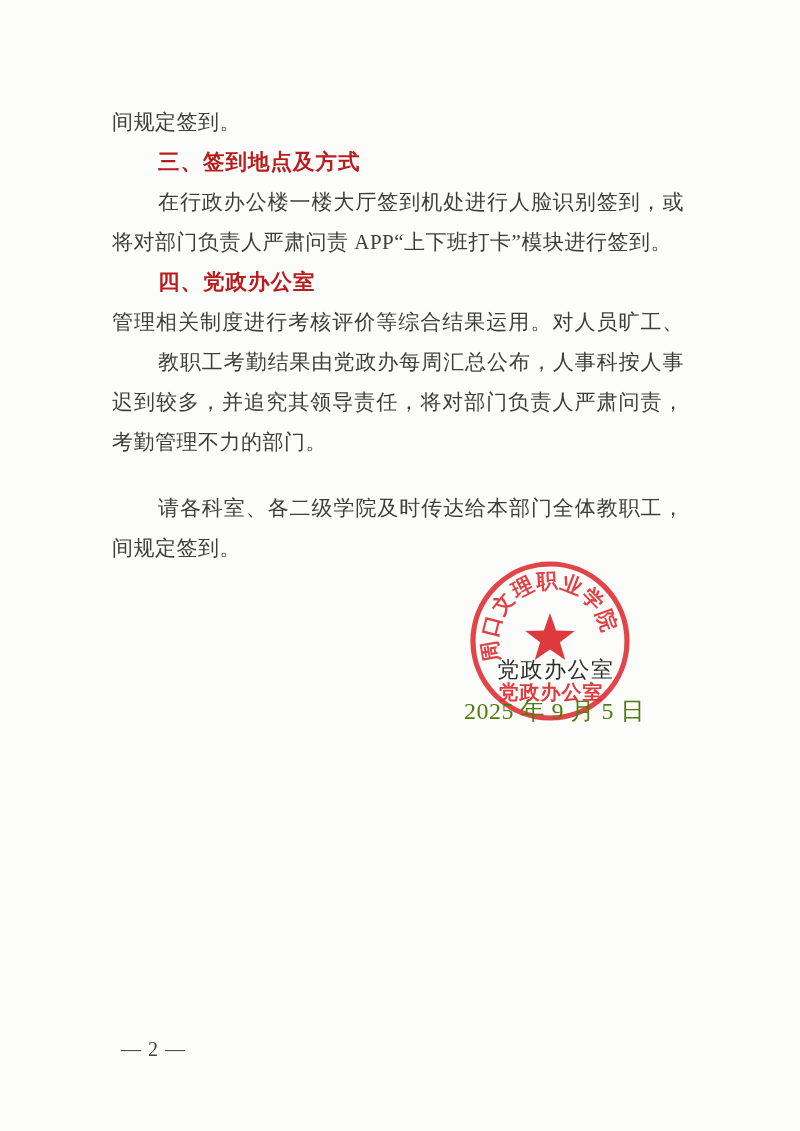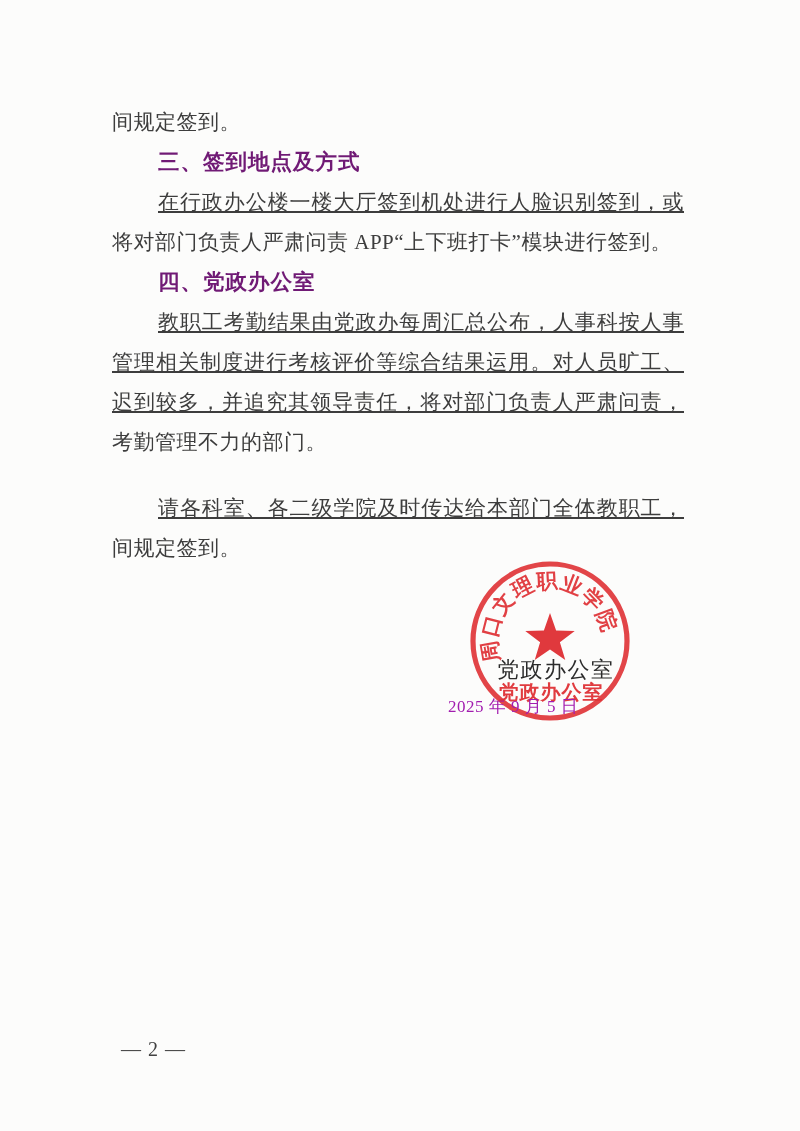--- a/index.html
+++ b/index.html
@@ -26,28 +26,27 @@
     color: #3d3d3d;
     letter-spacing: 0.5px;
     text-align: left;
     white-space: nowrap;
     font-family: "Liberation Serif", "DejaVu Serif", serif;
   }
   .line.full {
     text-align: justify;
     text-align-last: justify;
     white-space: normal;
-    text-decoration: underline;
   }
   .line.indent { padding-left: 46px; }
   .line.heading {
     font-family: "Liberation Sans", "DejaVu Sans", sans-serif;
     font-weight: 700;
     font-size: 21.5px;
-    color: #701a75;
+    color: #b91c1c;
     letter-spacing: 1px;
   }
   .line.gap { margin-top: 26px; }
   
   .seal-svg {
     position: absolute;
     left: 458px;
     top: 549px;
     width: 184px;
     height: 184px;
@@ -74,25 +73,25 @@
     left: 497px;
     top: 655px;
     font-size: 22px;
     letter-spacing: 1.5px;
     color: #2b2b2b;
     z-index: 3;
     white-space: nowrap;
   }
   .sign-date {
     position: absolute;
-    left: 448px;
+    left: 464px;
     top: 695px;
-    font-size: 17px;
+    font-size: 24px;
     letter-spacing: 0.5px;
-    color: #a21caf;
+    color: #4d7c0f;
     z-index: 3;
     white-space: nowrap;
   }
   
   .page-number {
     position: absolute;
     left: 121px;
     top: 1038px;
     font-size: 20px;
     letter-spacing: 1px;
@@ -105,22 +104,22 @@
 <body>
 
 <div class="page">
 
   <div class="doc-body">
       <div class="line">间规定签到。</div>
       <div class="line heading indent">三、签到地点及方式</div>
       <div class="line indent full">在行政办公楼一楼大厅签到机处进行人脸识别签到，或</div>
       <div class="line">将对部门负责人严肃问责 APP“上下班打卡”模块进行签到。</div>
       <div class="line heading indent">四、党政办公室</div>
+      <div class="line full">管理相关制度进行考核评价等综合结果运用。对人员旷工、</div>
       <div class="line indent full">教职工考勤结果由党政办每周汇总公布，人事科按人事</div>
-      <div class="line full">管理相关制度进行考核评价等综合结果运用。对人员旷工、</div>
       <div class="line full">迟到较多，并追究其领导责任，将对部门负责人严肃问责，</div>
       <div class="line">考勤管理不力的部门。</div>
       <div class="line indent full gap">请各科室、各二级学院及时传达给本部门全体教职工，</div>
       <div class="line">间规定签到。</div>
     </div>
 
   <svg class="seal-svg" viewBox="0 0 184 184">
     <circle cx="92" cy="92" r="77" fill="none" stroke-width="5.2" opacity="0.9" stroke="#dd2126"></circle>
     <g>
         <text transform="translate(32.9,102.4) rotate(-100)" class="ring-char" fill="#dd2126" opacity="0.92">周</text>

